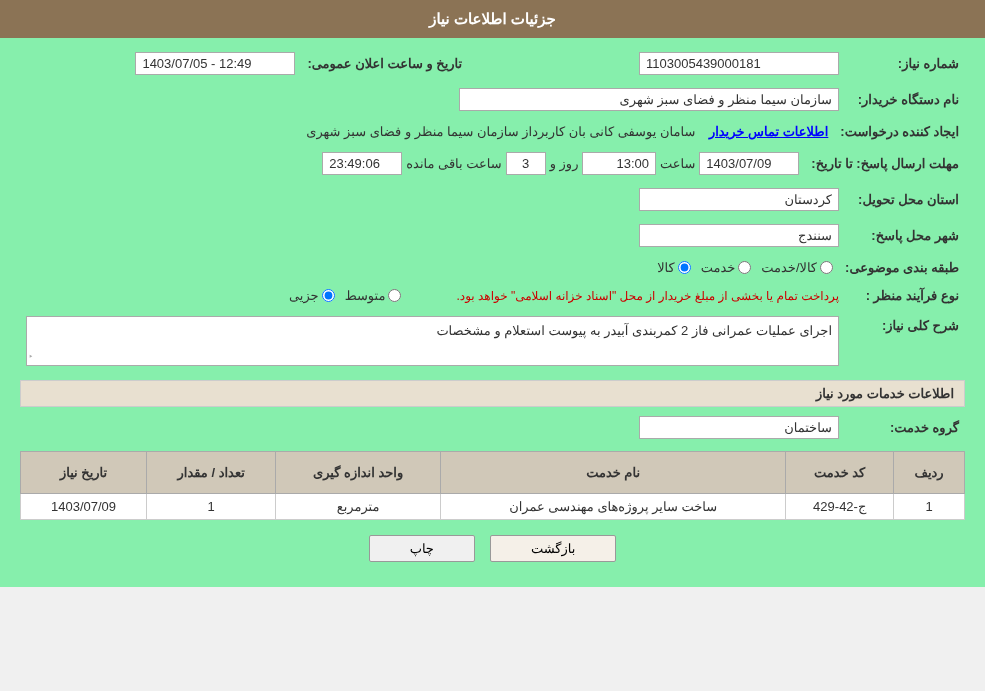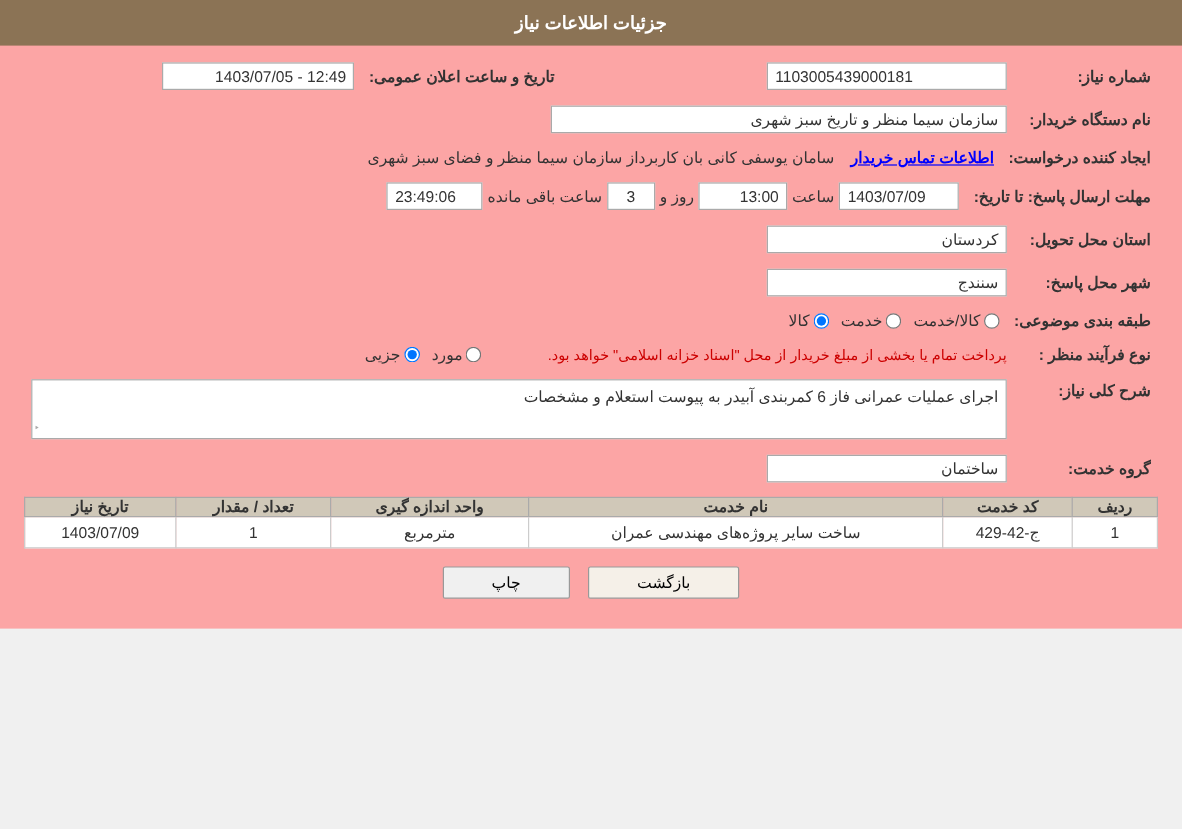--- a/index.html
+++ b/index.html
@@ -6,21 +6,21 @@
     body {
       font-family: Tahoma, Arial, sans-serif;
       background: #f0f0f0;
       direction: rtl;
       font-size: 13px;
       color: #333;
     }
     .page-wrapper {
       max-width: 985px;
       margin: 0 auto;
-      background: #fca5a5;
+      background: #86efac;
     }
     .header-bar {
       background: #8B7355;
       color: #fff;
       text-align: center;
       padding: 10px 20px;
       font-size: 15px;
       font-weight: bold;
     }
     .main-content {
@@ -98,21 +98,21 @@
       color: #aaa;
     }
     .service-table {
       width: 100%;
       border-collapse: collapse;
       margin-top: 8px;
     }
     .service-table th {
       background: #d0c8b8;
       border: 1px solid #aaa;
-      padding: 0 8px;
+      padding: 13px 8px;
       text-align: center;
       font-weight: bold;
     }
     .service-table td {
       border: 1px solid #ccc;
       padding: 5px 8px;
       text-align: center;
       background: #fff;
     }
     .buyer-notes-box {
@@ -169,32 +169,32 @@
     <table class="info-table">
       <tbody>
           <tr>
         <td class="label-cell">شماره نیاز:</td>
         <td class="value-cell">
           <div class="input-box" style="min-width:200px; text-align:left; direction:ltr;">1103005439000181</div>
         </td>
         <td style="width:30px;"></td>
         <td class="label-cell">تاریخ و ساعت اعلان عمومی:</td>
         <td class="value-cell">
-          <div class="input-box" style="min-width:160px; text-align:right; direction:ltr;">1403/07/05 - 12:49</div>
+          <div class="input-box" style="min-width:160px; text-align:left; direction:ltr;">1403/07/05 - 12:49</div>
         </td>
       </tr>
     </tbody>
       </table>
 
     <table class="info-table">
       <tbody>
           <tr>
         <td class="label-cell">نام دستگاه خریدار:</td>
         <td class="value-cell">
-          <div class="input-box" style="min-width:380px;">سازمان سیما  منظر و تاریخ سبز شهری</div>
+          <div class="input-box" style="min-width:380px;">سازمان سیما  منظر و فضای سبز شهری</div>
         </td>
       </tr>
     </tbody>
       </table>
 
     <table class="info-table">
       <tbody>
           <tr>
         <td class="label-cell">ایجاد کننده درخواست:</td>
         <td class="value-cell">
@@ -272,46 +272,47 @@
 
     <table class="info-table">
       <tbody>
           <tr>
         <td class="label-cell">نوع فرآیند منظر :</td>
         <td class="value-cell">
           <div class="purchase-type-row">
             <span style="color:#c00; font-size:12px;margin-left:45px;">پرداخت تمام یا بخشی از مبلغ خریدار از محل "اسناد خزانه اسلامی" خواهد بود.</span>
             <div class="radio-item">
               <input type="radio" name="purchase_type" style="">
-              <span>مورد</span>
+              <span>متوسط</span>
             </div>
             <div class="radio-item">
               <input type="radio" name="purchase_type" checked="" style="">
               <span>جزیی</span>
             </div>
           </div>
         </td>
       </tr>
     </tbody>
       </table>
 
     <table class="info-table">
       <tbody>
           <tr>
         <td class="label-cell" style="vertical-align:top; padding-top:6px;">شرح کلی نیاز:</td>
         <td class="value-cell">
           <div class="description-box">
-            <span>اجرای عملیات عمرانی فاز 6 کمربندی آبیدر به پیوست استعلام و مشخصات</span>
+            <span>اجرای عملیات عمرانی فاز 2 کمربندی آبیدر به پیوست استعلام و مشخصات</span>
             <span class="resize-icon">‣</span>
           </div>
         </td>
       </tr>
     </tbody>
       </table>
 
+    <div class="section-title">اطلاعات خدمات مورد نیاز</div>
 
     <table class="info-table">
       <tbody>
           <tr>
         <td class="label-cell">گروه خدمت:</td>
         <td class="value-cell">
           <div class="input-box" style="min-width:200px;">ساختمان</div>
         </td>
       </tr>
     </tbody>

